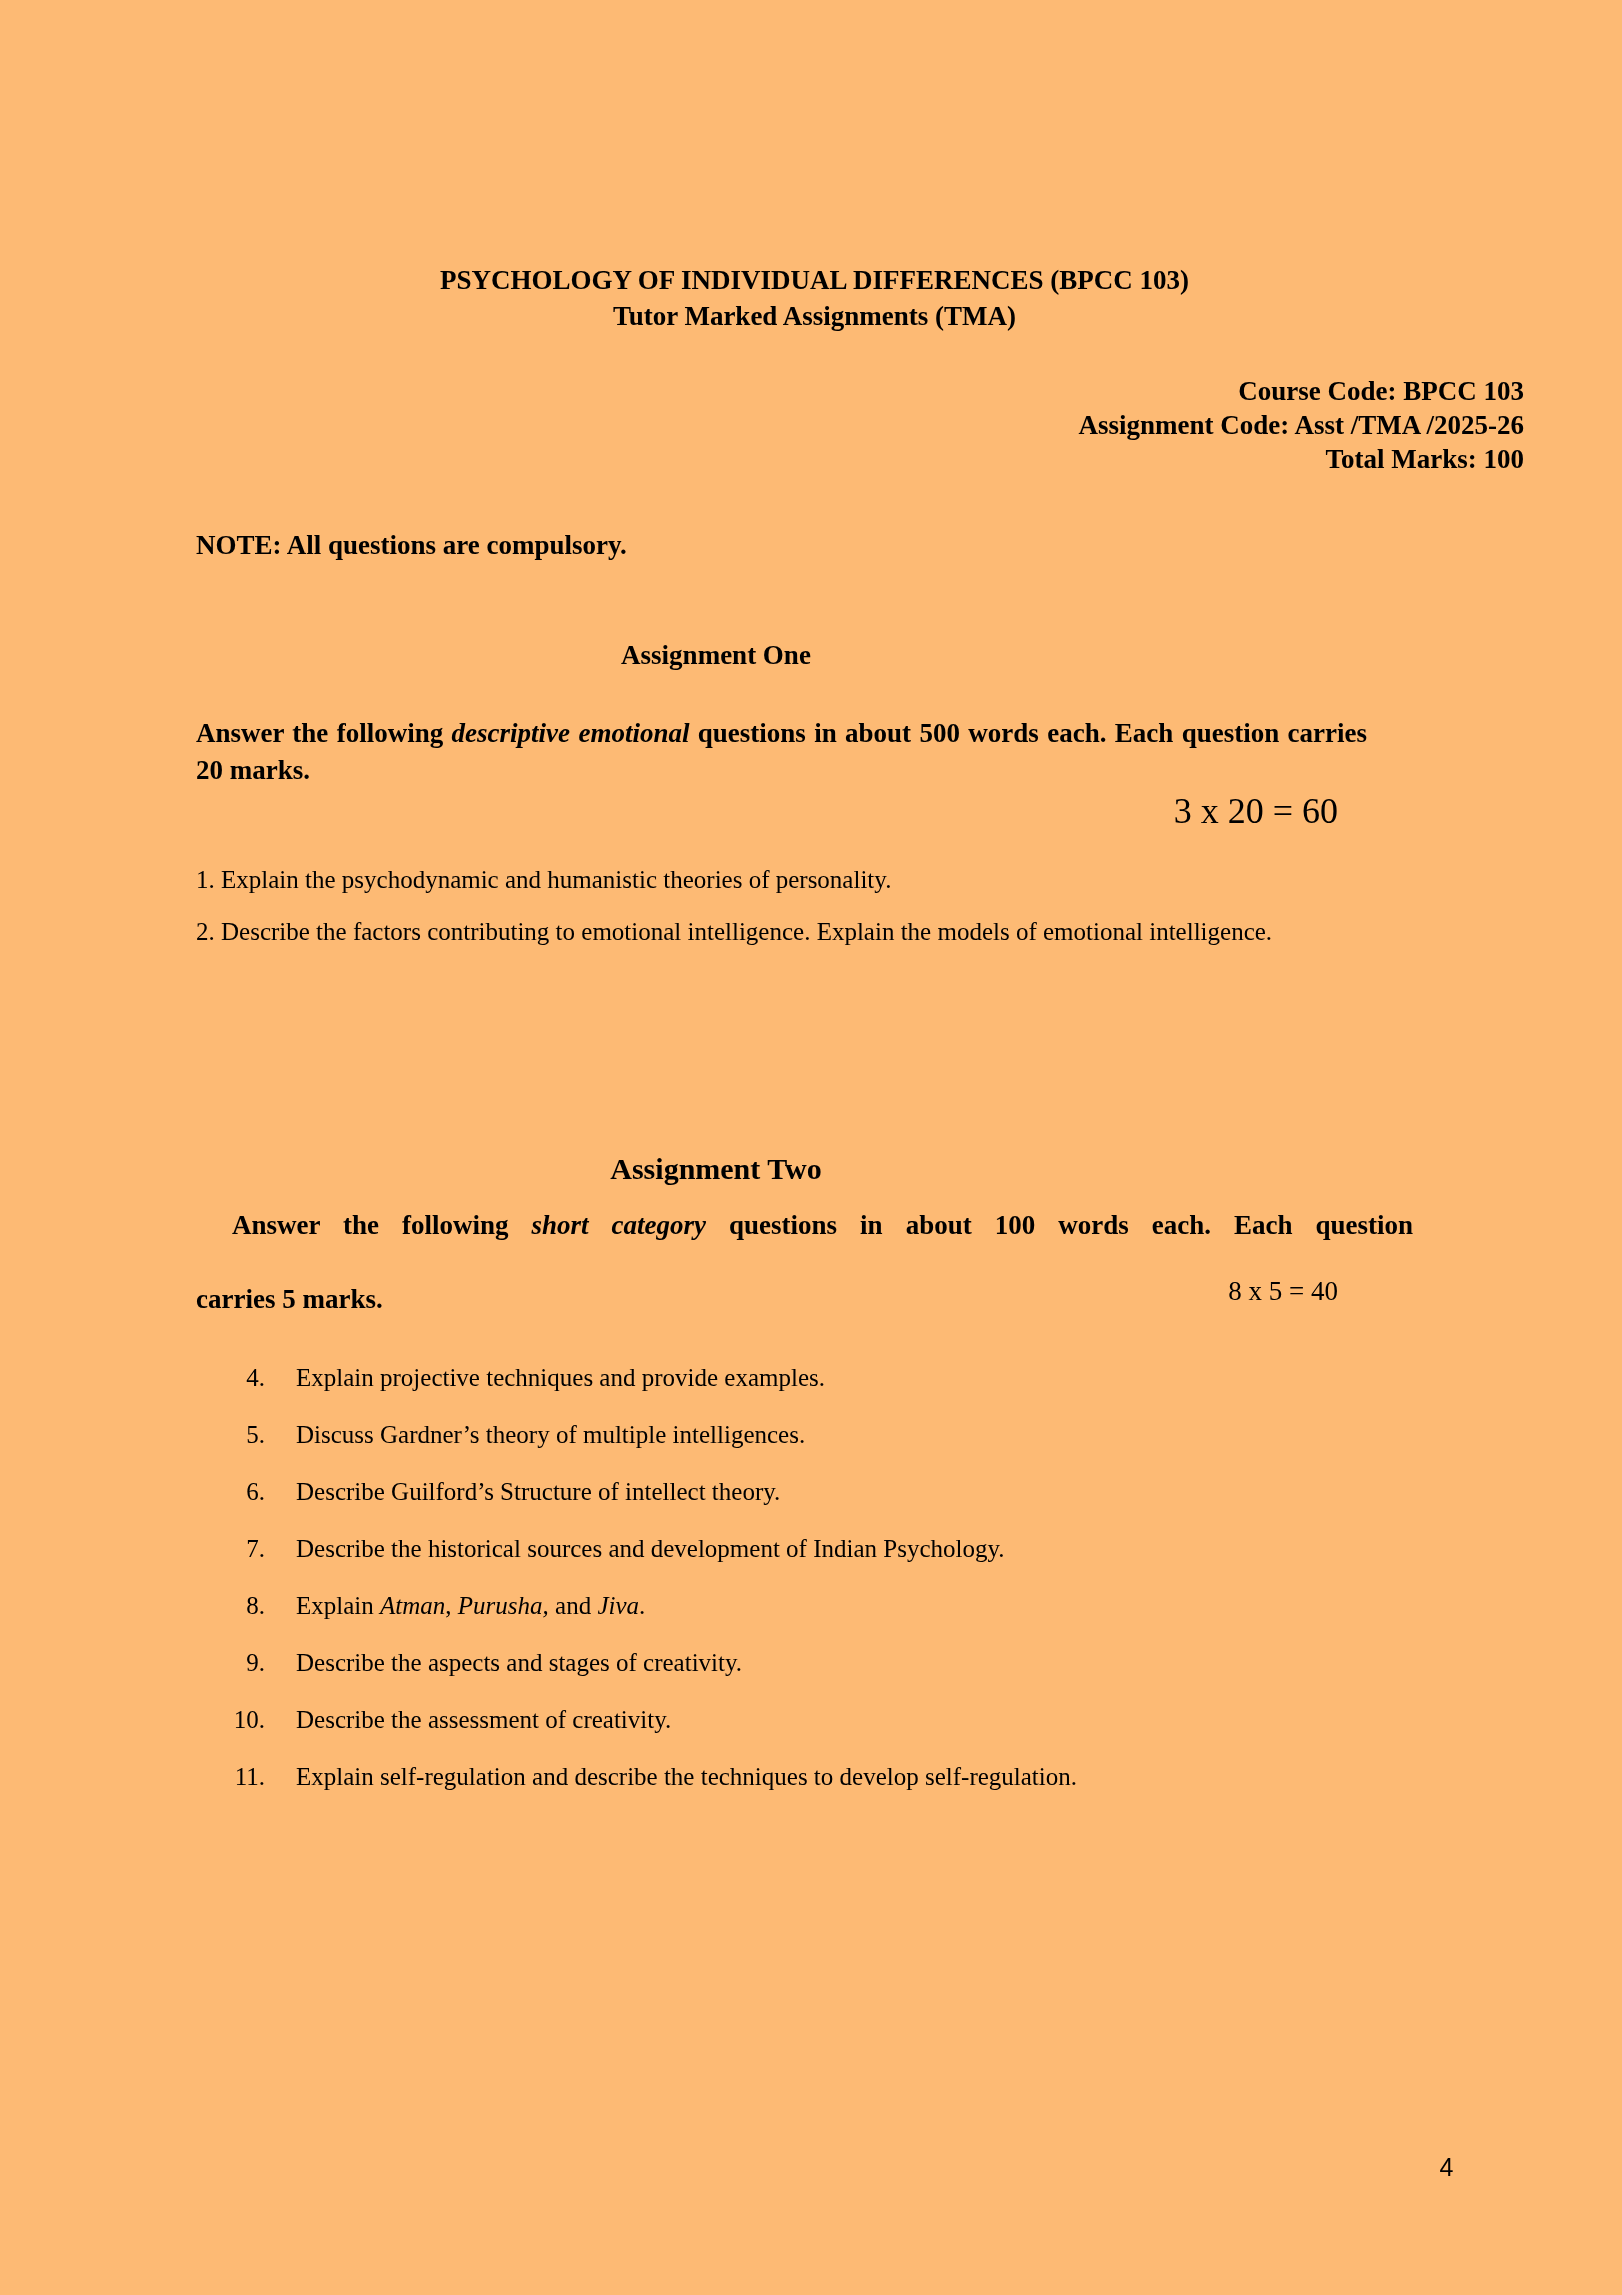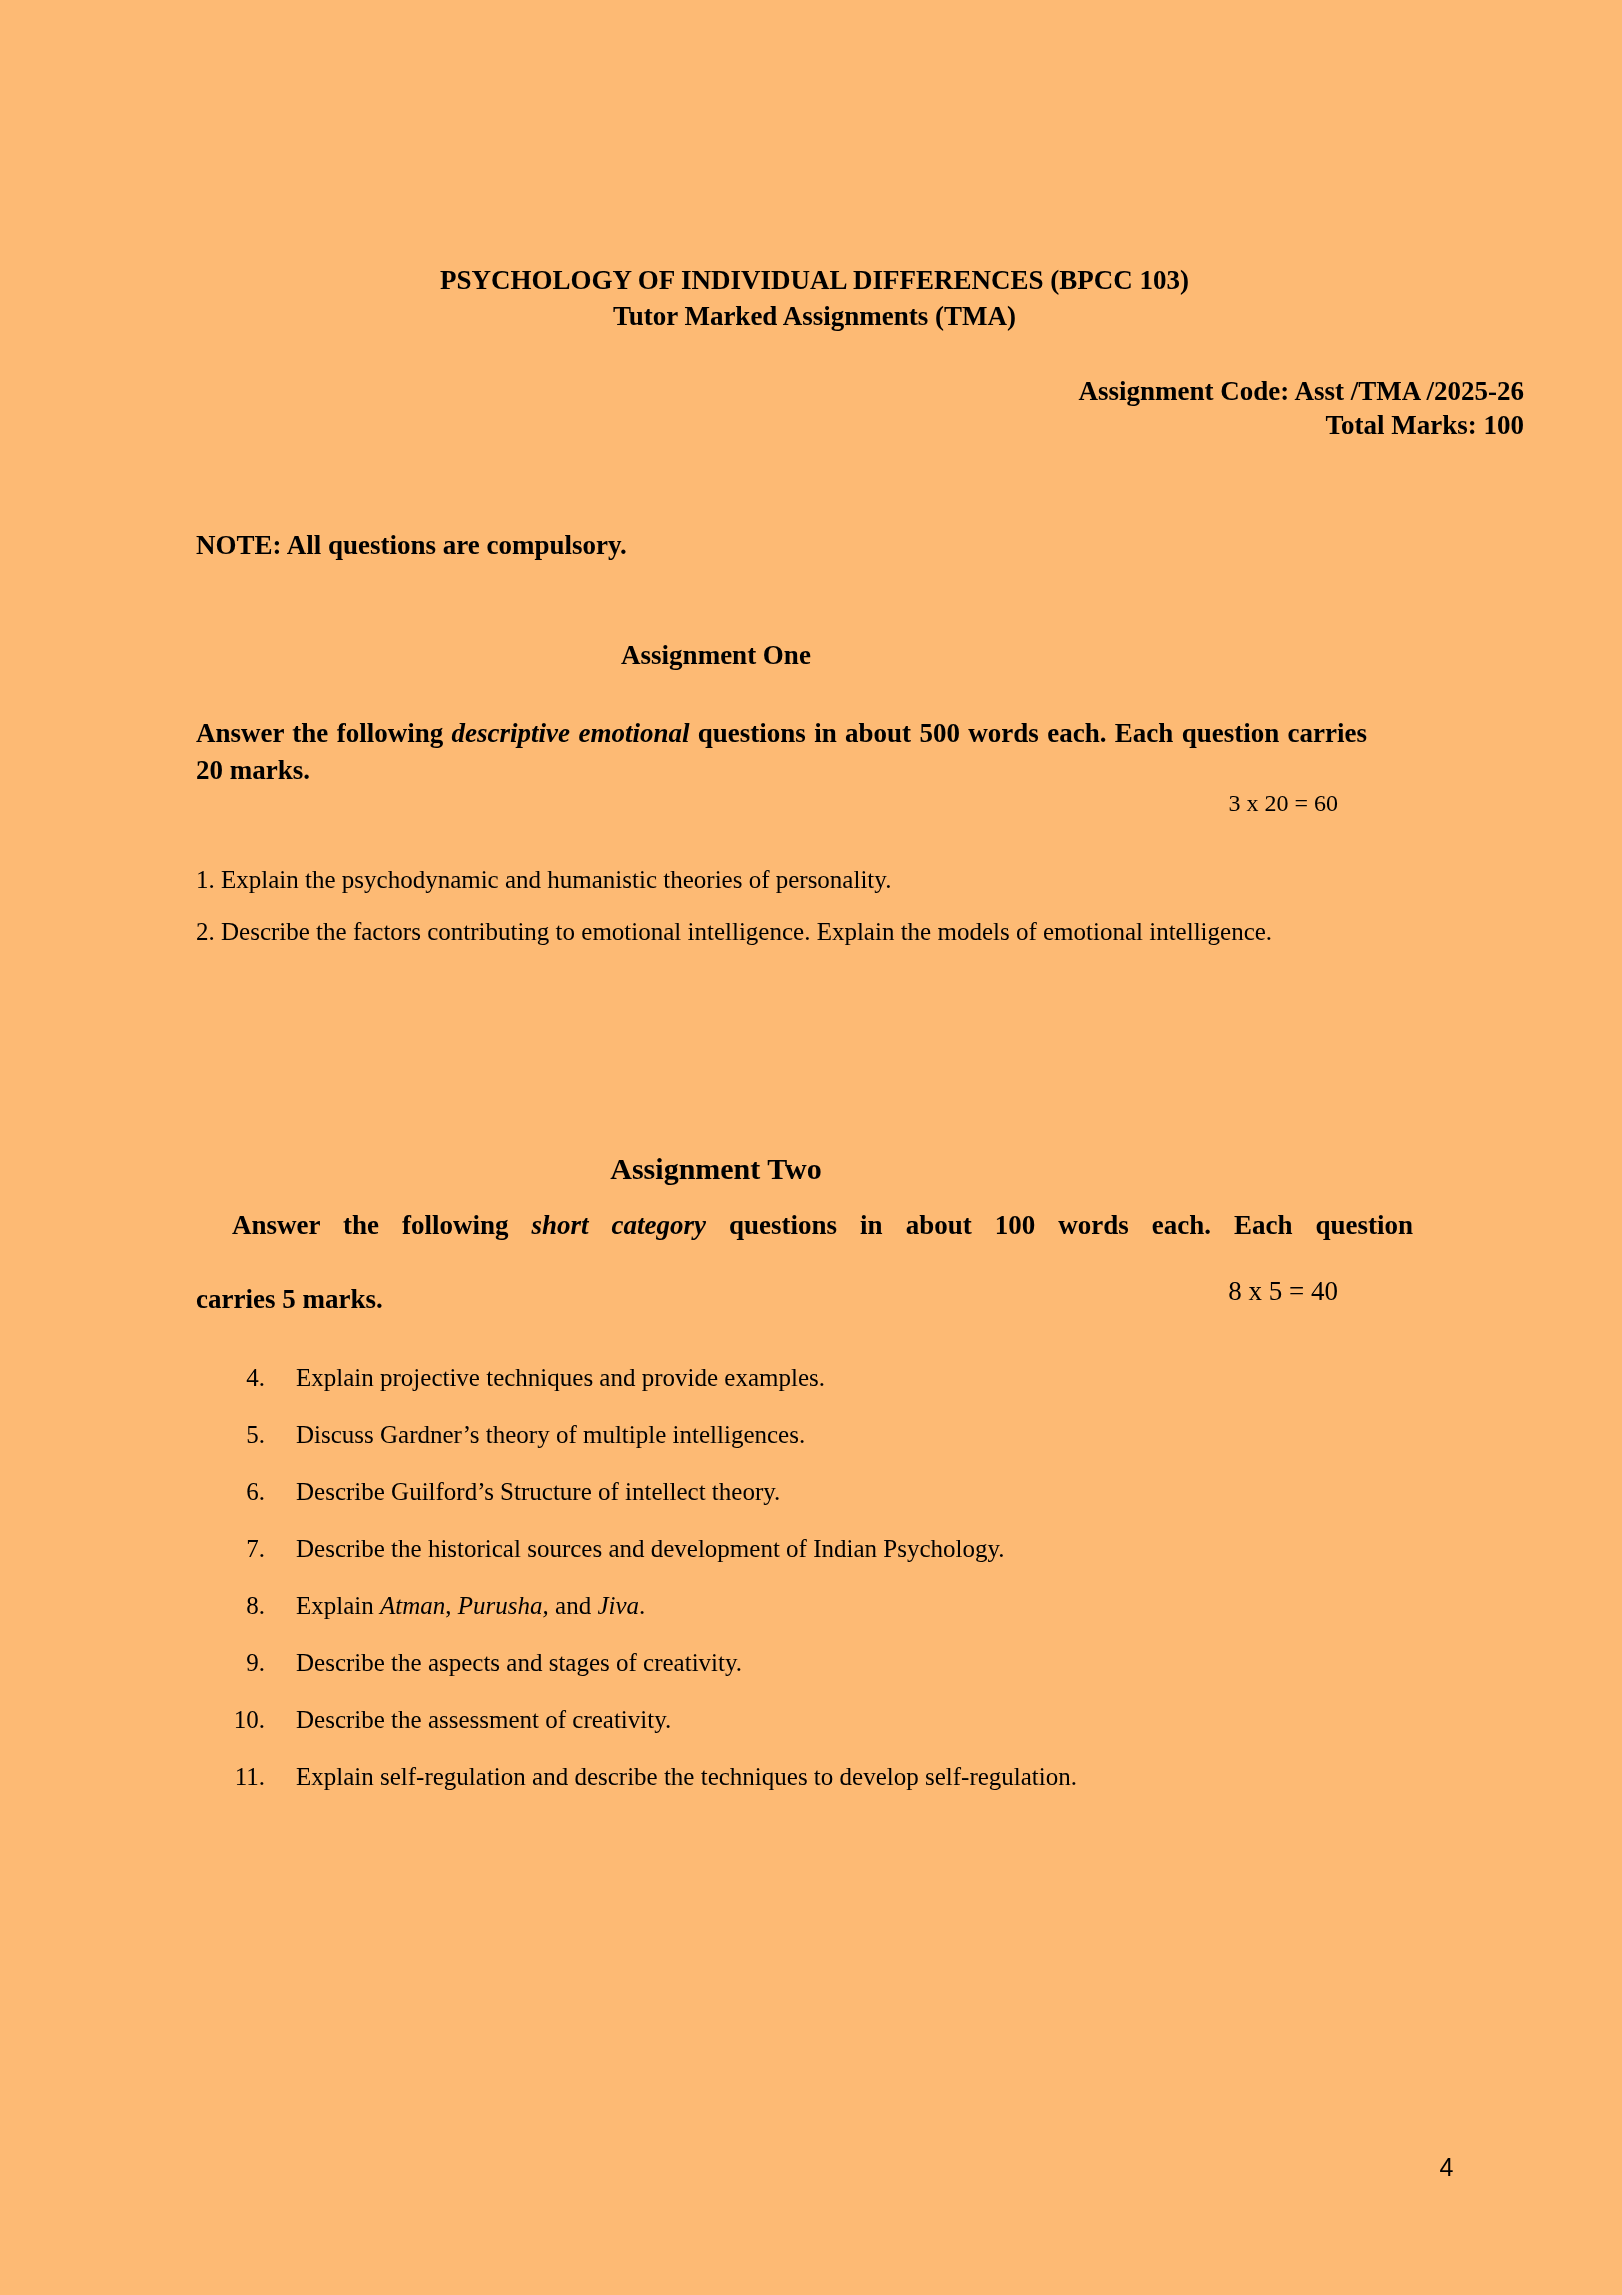--- a/index.html
+++ b/index.html
@@ -70,21 +70,21 @@
     font-size: 27px;
     font-weight: bold;
     line-height: 37px;
     text-align: justify;
     text-justify: inter-word;
   }
   #assignment-one-marks {
     left: 851px;
     top: 790px;
     width: 487px;
-    font-size: 24px;
+    font-size: 36px;
     text-align: right;
   }
 
   
   #questions-one {
     left: 196px;
     top: 854px;
     width: 1410px;
     font-size: 25px;
     line-height: 52px;
@@ -175,20 +175,21 @@
 <body>
 
 <div class="page">
 
   <div class="blk" id="title-block">
     <div>PSYCHOLOGY OF INDIVIDUAL DIFFERENCES (BPCC 103)</div>
     <div>Tutor Marked Assignments (TMA)</div>
   </div>
 
   <div class="blk" id="meta-block">
+    <div>Course Code: BPCC 103</div>
     <div>Assignment Code: Asst /TMA /2025-26</div>
     <div>Total Marks: 100</div>
   </div>
 
   <div class="blk" id="assignment-one-heading">Assignment One</div>
 
   <div class="blk" id="note-line">NOTE: All questions are compulsory.</div>
 
   <div class="blk" id="assignment-one-intro">
     <span>Answer the following </span><span class="i">descriptive emotional</span><span> questions in about 500 words each. Each question carries 20 marks.</span>

